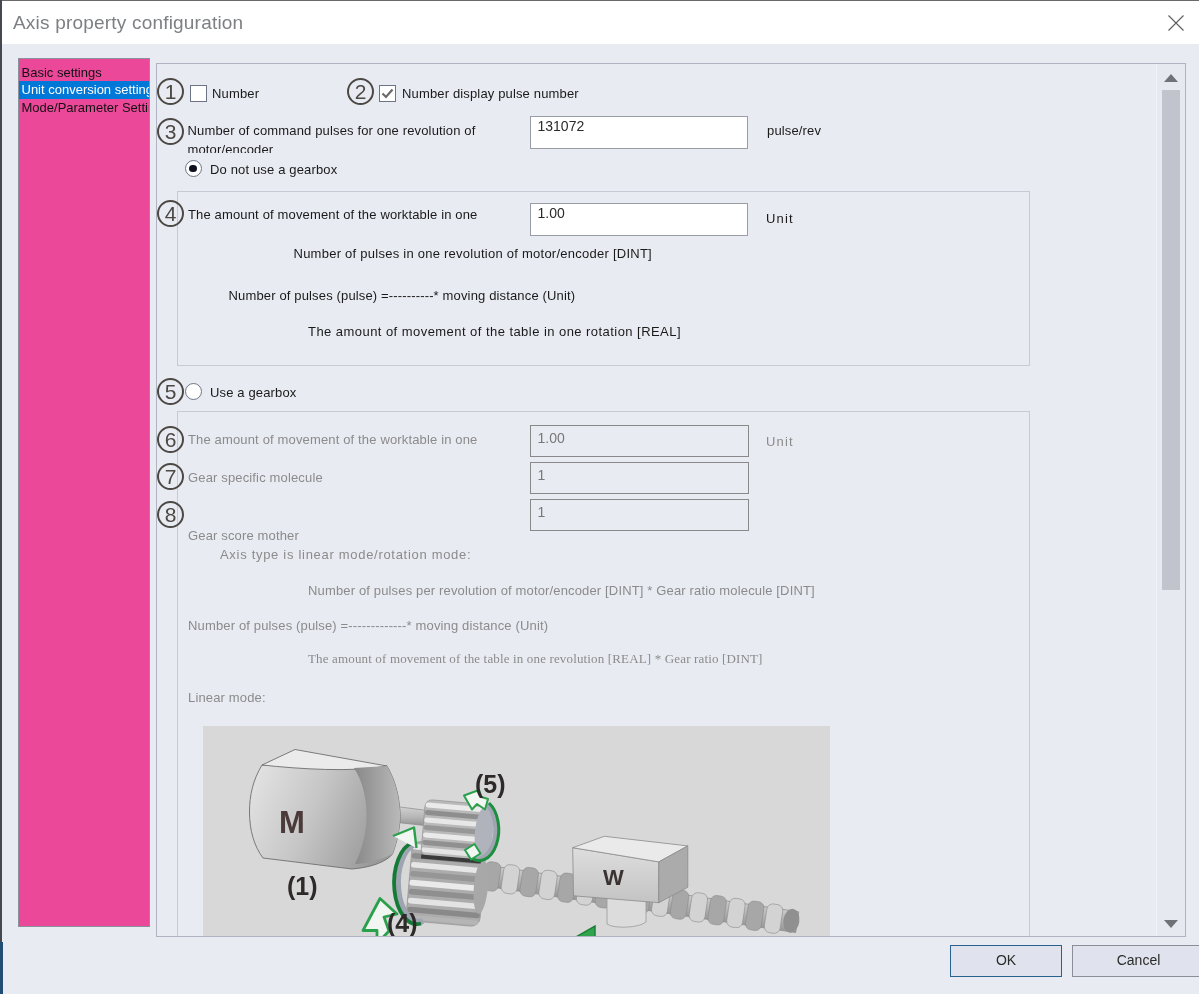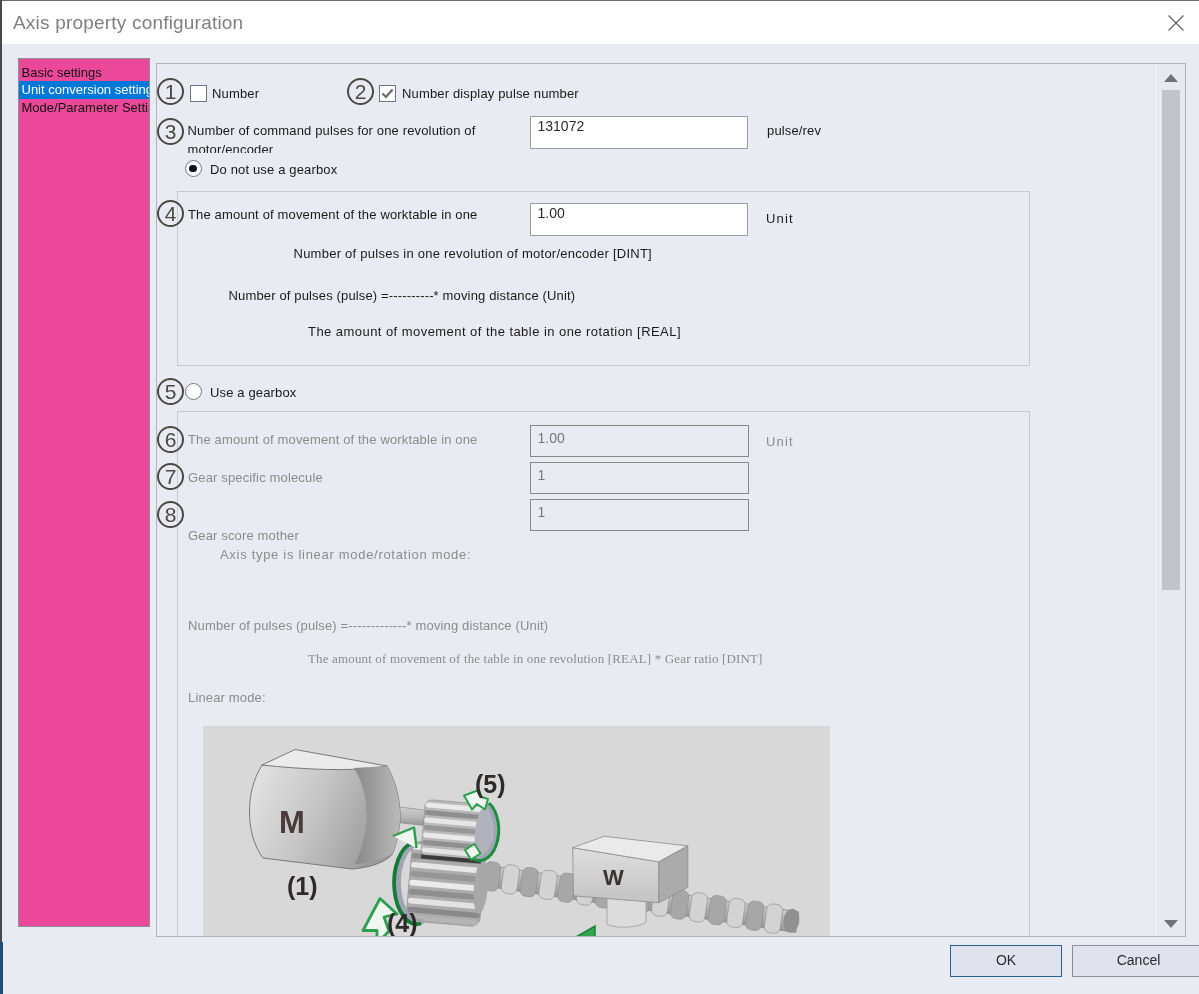--- a/index.html
+++ b/index.html
@@ -90,20 +90,21 @@
     <div class="inpd" style="left:373px;top:361.5px;">1.00</div>
     <div class="lblg" style="left:609.5px;top:370px;letter-spacing:1.2px;">Unit</div>
     <div class="circ" style="left:0.5px;top:399.5px;">7</div>
     <div class="lblg" style="left:31.5px;top:406px;">Gear specific molecule</div>
     <div class="inpd" style="left:373px;top:398px;">1</div>
     <div class="circ" style="left:0.5px;top:437.5px;">8</div>
     <div class="lblg" style="left:31.5px;top:444px;margin-top:20px;">Gear score mother</div>
     <div class="inpd" style="left:373px;top:435.5px;">1</div>
 
     <div class="lblg" style="left:31.5px;top:483px;letter-spacing:0.7px;margin-left:32px;">Axis type is linear mode/rotation mode:</div>
+    <div class="lblg" style="left:151.5px;top:519px;">Number of pulses per revolution of motor/encoder [DINT] * Gear ratio molecule [DINT]</div>
     <div class="lblg" style="left:31.5px;top:554px;">Number of pulses (pulse) =-------------* moving distance (Unit)</div>
     <div class="lblg" style="left:151.5px;top:586.5px;white-space:normal;width:470px;line-height:17.5px;font-family:Liberation Serif, serif;">The amount of movement of the table in one revolution [REAL] * Gear ratio [DINT]</div>
     <div class="lblg" style="left:31.5px;top:626px;">Linear mode:</div>
 
     <svg width="627" height="274" viewBox="0 0 627 274" style="position:absolute;left:46.5px;top:662.5px;">
       <defs>
         <linearGradient id="motg" x1="0" y1="0" x2="1" y2="0.3">
           <stop offset="0" stop-color="#e5e5e5"></stop>
             <stop offset="0.5" stop-color="#c6c6c6"></stop>
             <stop offset="1" stop-color="#9a9a9a"></stop>

